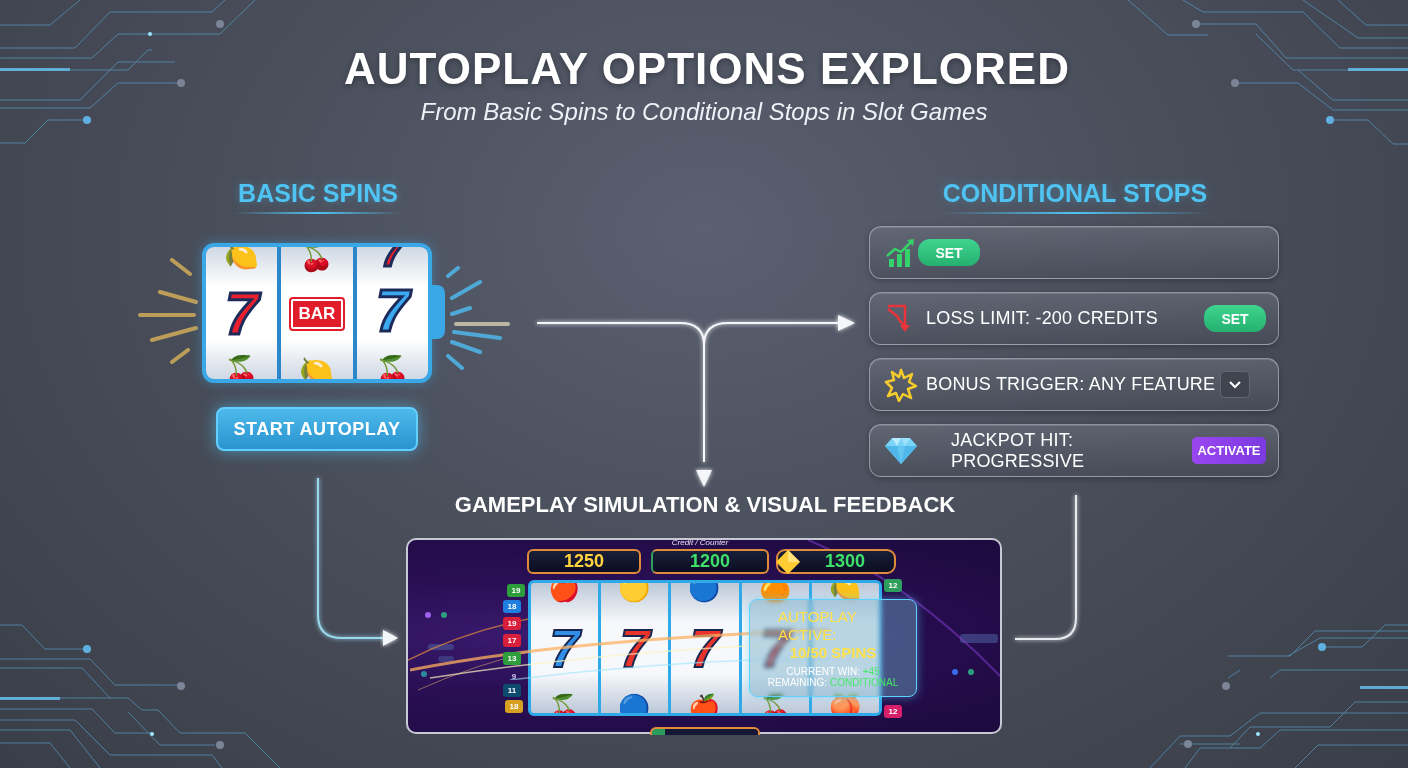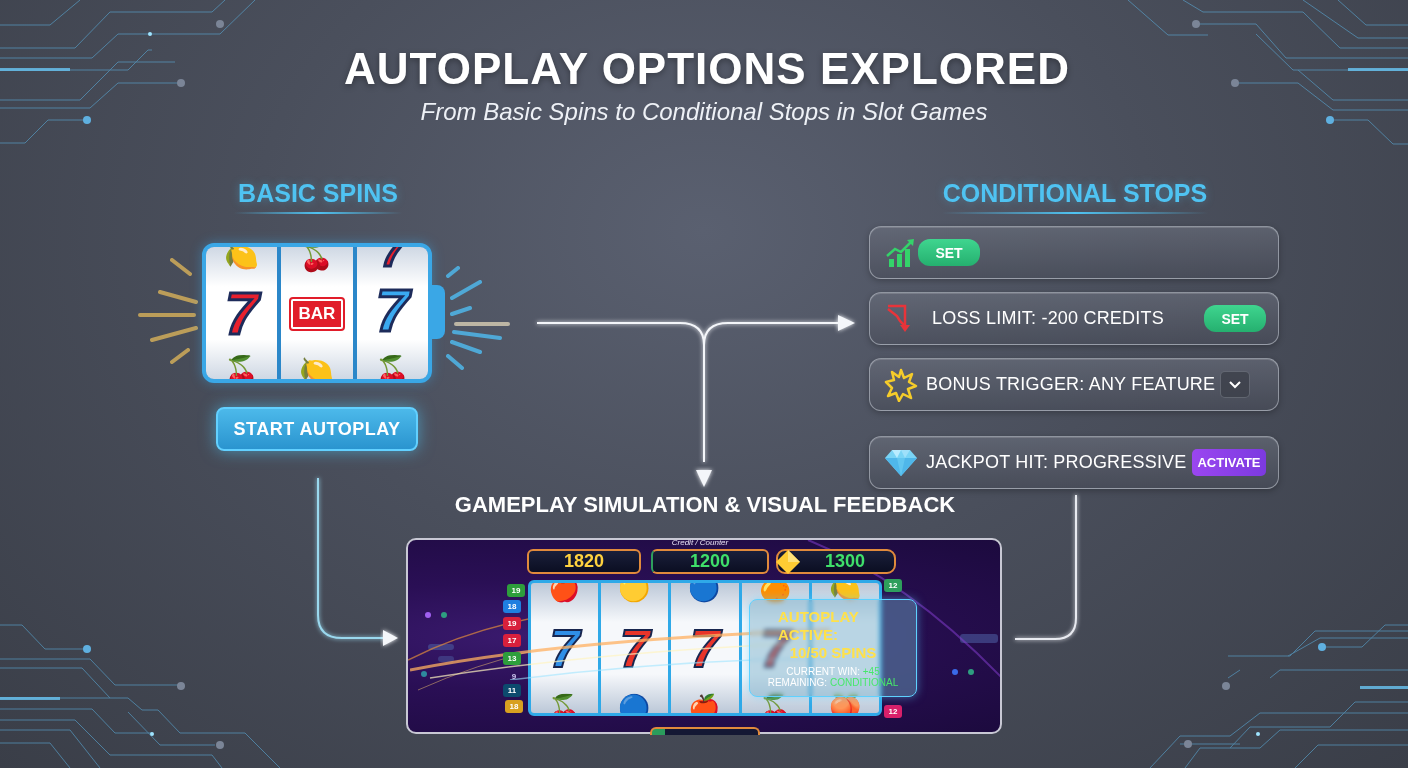--- a/index.html
+++ b/index.html
@@ -135,21 +135,21 @@
     position: absolute; width: 18px; height: 13px; border-radius: 3px; font-size: 8px; font-weight: 700;
     display: flex; align-items: center; justify-content: center; color: #fff;
   }
   .overlay {
     position: absolute; left: 749px; top: 599px; width: 168px; height: 98px;
     border-radius: 8px; border: 1.5px solid #5ed1ff;
     background: rgba(110,170,200,0.45); backdrop-filter: blur(2px);
     display: flex; flex-direction: column; align-items: center; justify-content: center;
     box-shadow: 0 0 10px rgba(94,209,255,0.5);
   }
-  .ov-line1 { font-size: 15px; font-weight: 700; color: #ffe14a; line-height: 18px; margin-left: 28px; }
+  .ov-line1 { font-size: 15px; font-weight: 400; color: #ffe14a; line-height: 18px; margin-left: 28px; }
   .ov-line2 { font-size: 15px; font-weight: 700; color: #ffe14a; line-height: 18px; }
   .ov-line3 { font-size: 10px; color: #fff; margin-top: 4px; }
   .ov-line4 { font-size: 10px; color: #fff; }
   .ov-green { color: #46e86a; }
   .bottom-tab {
     position: absolute; left: 650px; top: 727px; width: 110px; height: 8px;
     border-radius: 6px 6px 0 0; border: 2px solid #e08a3c; border-bottom: none;
     background: linear-gradient(90deg, #2a9c5c 0 12%, #141834 12% 100%);
   }
 </style>
@@ -280,21 +280,21 @@
       <rect x="4" y="22" width="5" height="8" fill="#34d36a"></rect>
       <rect x="12" y="17" width="5" height="13" fill="#34d36a"></rect>
       <rect x="20" y="12" width="5" height="18" fill="#34d36a"></rect>
       <polyline points="2,19 10,12 16,15 27,4" stroke="#34d36a" stroke-width="2.5" fill="none"></polyline>
       <polygon points="22,3 29,2 28,9" fill="#34d36a"></polygon>
     </svg>
   </span>
   <span class="btn-set">SET</span>
 </div>
 
-<div class="cond-row" style="top:292px;gap:6px;">
+<div class="cond-row" style="top:292px;">
   <span class="cond-icon">
     <svg width="32" height="32" viewBox="0 0 32 32">
       <polyline points="3,3 20,3 20,24" stroke="#e8343a" stroke-width="2.5" fill="none"></polyline>
       <polyline points="3,6 12,13 15,18 19,22" stroke="#e8343a" stroke-width="2.5" fill="none"></polyline>
       <polygon points="15,22 25,22 20,29" fill="#e8343a"></polygon>
     </svg>
   </span>
   <span class="cond-label">LOSS LIMIT: -200 CREDITS</span>
   <span class="btn-set">SET</span>
 </div>
@@ -306,21 +306,21 @@
     </svg>
   </span>
   <span class="cond-label">BONUS TRIGGER: ANY FEATURE</span>
   <span class="btn-dropdown">
     <svg width="14" height="10" viewBox="0 0 14 10">
       <polyline points="2,2 7,7 12,2" stroke="#fff" stroke-width="2" fill="none"></polyline>
     </svg>
   </span>
 </div>
 
-<div class="cond-row" style="top:436px;">
+<div class="cond-row" style="top:424px;gap:25px;">
   <span class="cond-icon">
     <svg width="34" height="30" viewBox="0 0 34 30">
       <polygon points="8,2 26,2 33,10 17,28 1,10" fill="#7ad4f5"></polygon>
       <polygon points="1,10 33,10 17,28" fill="#4fb7ea"></polygon>
       <polygon points="8,2 13,10 17,2" fill="#b9ecff"></polygon>
       <polygon points="17,2 21,10 26,2" fill="#9fe0fa"></polygon>
       <polygon points="13,10 21,10 17,28" fill="#62c6f0"></polygon>
     </svg>
   </span>
   <span class="cond-label">JACKPOT HIT: PROGRESSIVE</span>
@@ -361,21 +361,21 @@
     <circle cx="547" cy="132" r="3" fill="#3a6ae8"></circle>
     <circle cx="563" cy="132" r="3" fill="#2e9e80"></circle>
     <path d="M0 120 Q80 80 180 70" stroke="#e08a3c" stroke-width="1.5" fill="none" opacity="0.7"></path>
     <path d="M10 150 Q120 100 300 80" stroke="#f0c070" stroke-width="1" fill="none" opacity="0.5"></path>
     <path d="M400 0 Q500 40 596 140" stroke="#8a40d8" stroke-width="2" fill="none" opacity="0.5"></path>
   </svg>
 </div>
 <div class="gp-tinylabel">Credit / Counter</div>
 
 <div class="counter" style="left:527px;width:114px;">
-  <span style="color:#ffd23f">1820</span>
+  <span style="color:#ffd23f">1250</span>
 </div>
 <div class="counter" style="left:651px;width:118px;border-left-color:#2e9e5c;">
   <span style="color:#3fe06a">1200</span>
 </div>
 <div class="counter" style="left:776px;width:120px;padding-left:18px;border-radius:9px;">
   <span style="color:#3fe06a">1300</span>
 </div>
 <svg class="abs" style="left:774px;top:548px" width="28" height="28">
   <polygon points="14,2 26,14 14,26 2,14" fill="#ffcc33"></polygon>
   <polygon points="14,2 26,14 14,14" fill="#ffe27a"></polygon>

